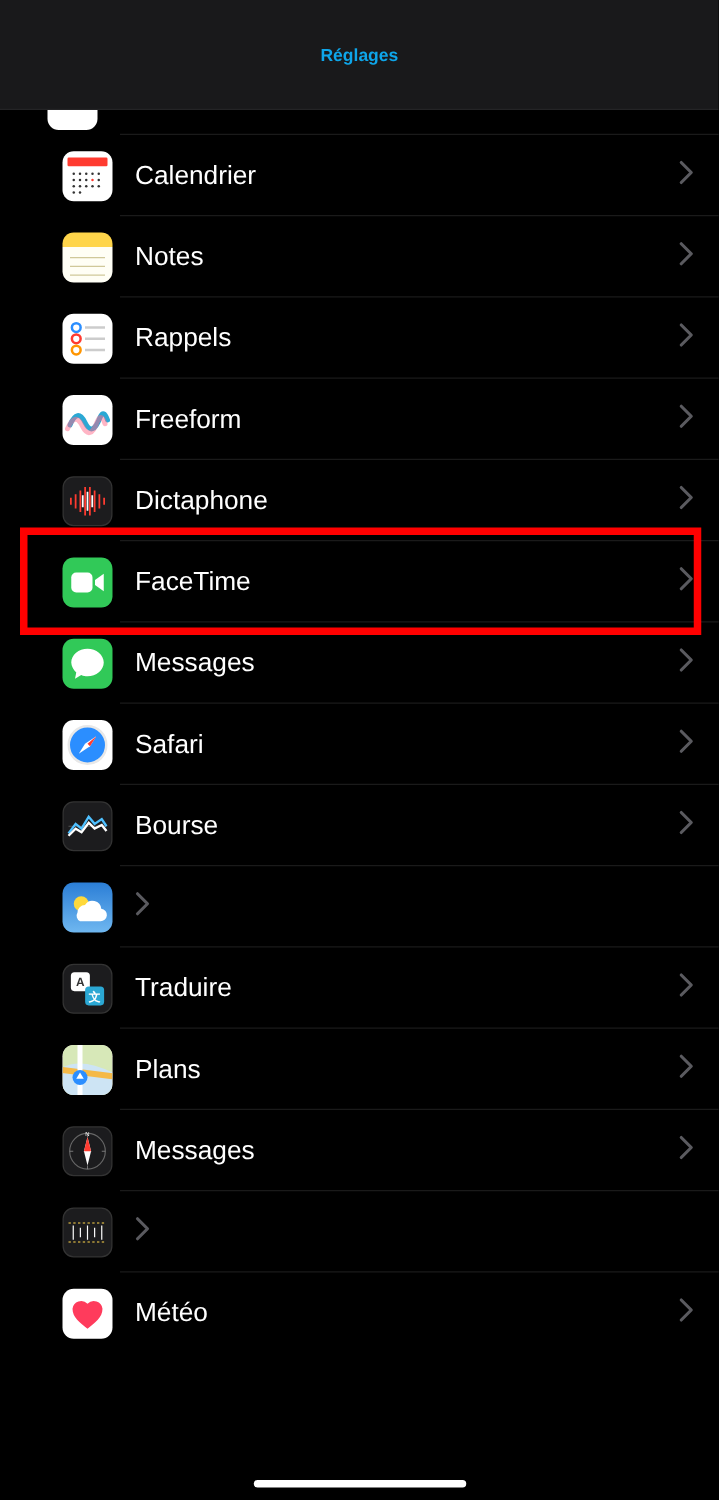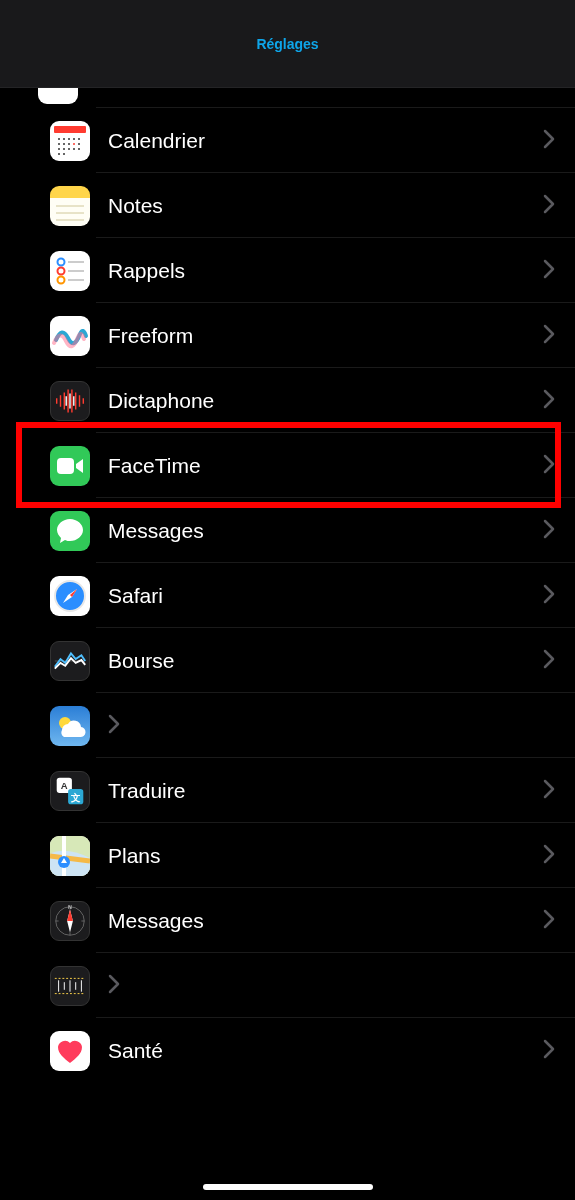--- a/index.html
+++ b/index.html
@@ -397,21 +397,21 @@
     <div class="separator"></div>
   </div>
 
 
   <div class="row">
     <div class="icon ic-health">
       <svg viewBox="0 0 40 40" width="40" height="40">
         <path d="M20 32c-6-5-12-9-12-16a7 7 0 0 1 12-4 7 7 0 0 1 12 4c0 7-6 11-12 16z" fill="#ff3b5c"></path>
       </svg>
     </div>
-    <span class="label">Santé</span>
+    <span class="label">Météo</span>
     <span class="chevron">
       <svg viewBox="0 0 12 20">
           <path d="M2 2l8 8-8 8" stroke="currentColor" stroke-width="2.5" fill="none" stroke-linecap="round" stroke-linejoin="round"></path>
         </svg>
     </span>
   </div>
 
   <div class="highlight" style="top:334px; height:86px;"></div>
 
 </div>

